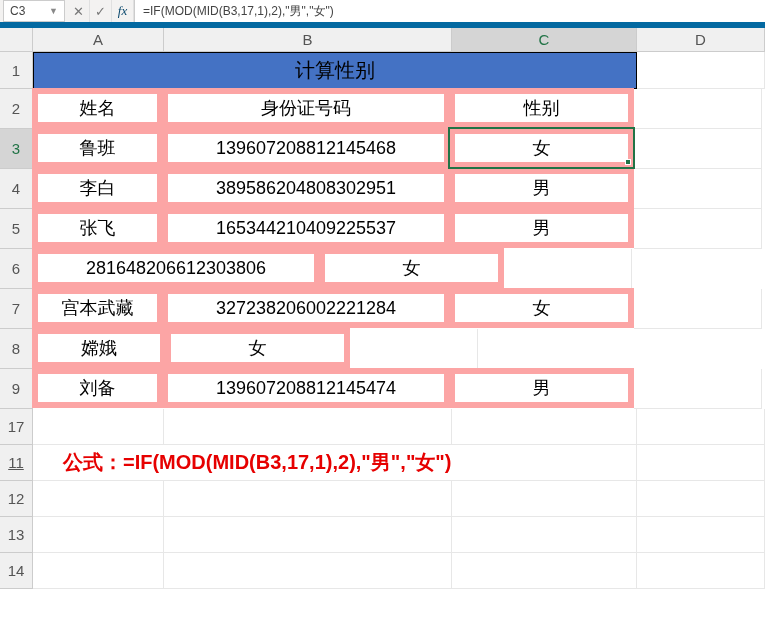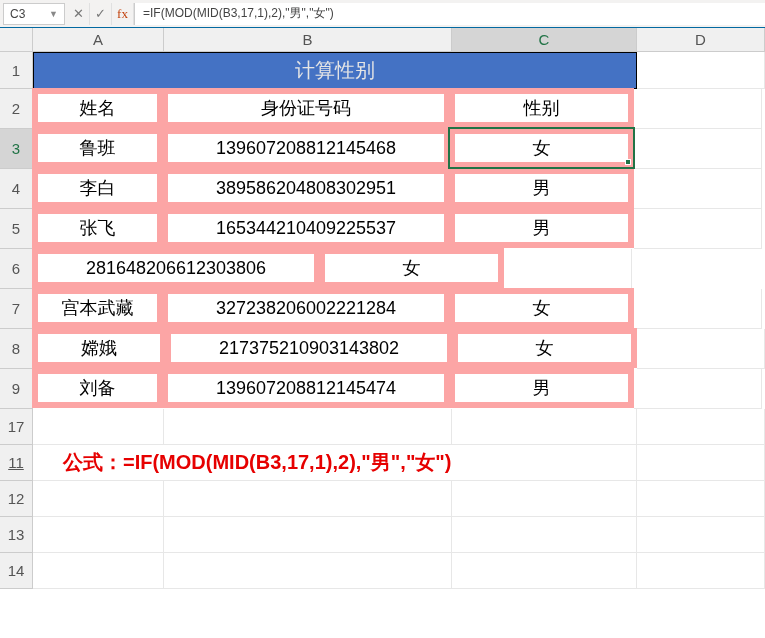--- a/index.html
+++ b/index.html
@@ -7,21 +7,21 @@
   font-family: "Microsoft YaHei", Arial, sans-serif;
   background: #fff;
   overflow: hidden;
   width: 765px;
   height: 638px;
 }
 .formula-bar {
   display: flex;
   align-items: center;
   height: 28px;
-  border-bottom: 1px solid #0369a1;
+  border-bottom: 6px solid #0369a1;
   background: #f3f2f1;
   font-size: 12px;
   color: #444;
 }
 .name-box {
   width: 62px;
   height: 22px;
   border: 1px solid #ccc;
   background: #fff;
   margin: 0 3px;
@@ -38,22 +38,23 @@
   width: 22px;
   height: 22px;
   display: flex;
   align-items: center;
   justify-content: center;
   color: #777;
   font-size: 13px;
   border-right: 1px solid #e0e0e0;
 }
 .fx {
+  font-style: italic;
   font-family: "Times New Roman", serif;
-  color: #c2410c;
+  color: #0c4a6e;
 }
 .formula-input {
   flex: 1;
   padding: 2px 8px;
   background: #fff;
   height: 22px;
   display: flex;
   align-items: center;
   border-left: 1px solid #ccc;
 }
@@ -110,21 +111,21 @@
   border-bottom: 1px solid #e7e7e7;
   display: flex;
   align-items: center;
   justify-content: center;
   font-size: 18px;
   color: #000;
   position: relative;
 }
 .title-cell {
   background: #4472C4;
-  color: #e5e5e5;
+  color: #000000;
   font-size: 20px;
   border: 1px solid #000;
 }
 .bordered {
   border: 6px solid #fca5a5;
   margin: -1px 0 0 -1px;
 }
 .bordered + .bordered { }
 .selected {
   outline: 2px solid #217346;
@@ -216,21 +217,20 @@
       <div class="row">
         <div class="row-h" style="height: 40px;">7</div>
         <div class="cell bordered" style="width: 131px; height: 40px;">宫本武藏</div>
         <div class="cell bordered" style="width: 288px; height: 40px;">327238206002221284</div>
         <div class="cell bordered" style="width: 185px; height: 40px;">女</div>
         <div class="cell" style="width: 128px; height: 40px;"></div>
       </div>
       <div class="row">
         <div class="row-h" style="height: 40px;">8</div>
         <div class="cell bordered" style="width: 134px; height: 40px;">嫦娥</div>
-        <div class="cell bordered" style="width: 288px; height: 40px;">217375210903143802</div>
         <div class="cell bordered" style="width: 185px; height: 40px;">女</div>
         <div class="cell" style="width: 128px; height: 40px;"></div>
       </div>
       <div class="row">
         <div class="row-h" style="height: 40px;">9</div>
         <div class="cell bordered" style="width: 131px; height: 40px;">刘备</div>
         <div class="cell bordered" style="width: 288px; height: 40px;">139607208812145474</div>
         <div class="cell bordered" style="width: 185px; height: 40px;">男</div>
         <div class="cell" style="width: 128px; height: 40px;"></div>
       </div>

